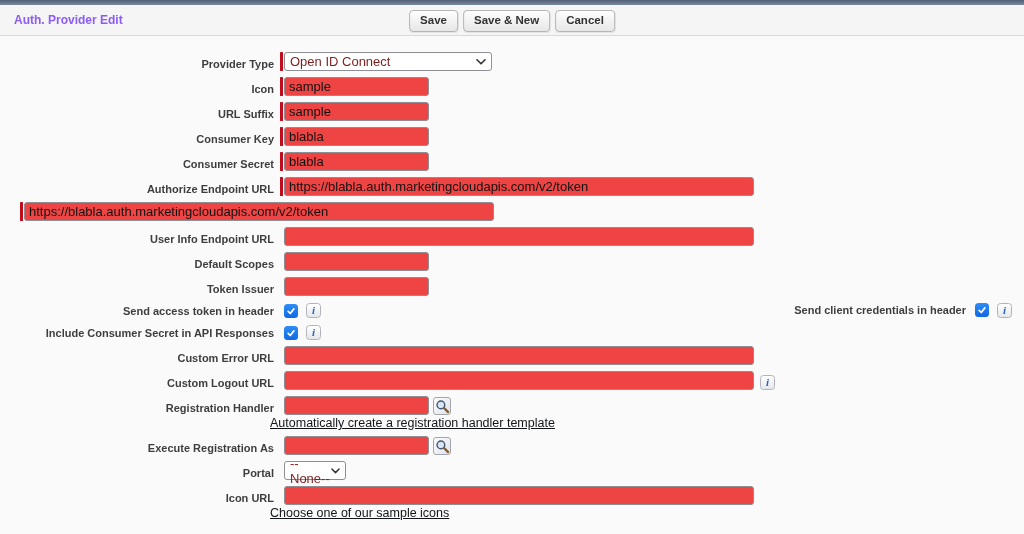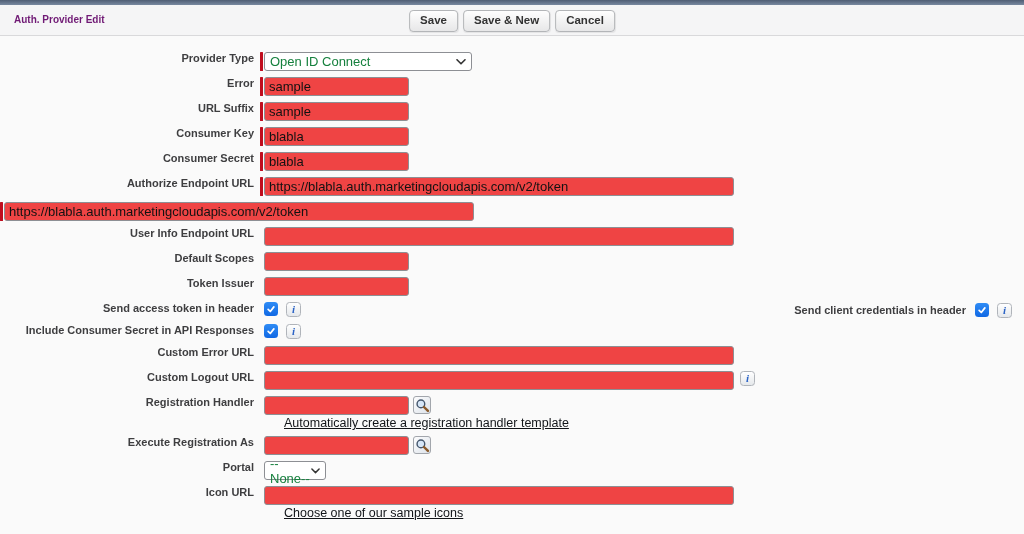--- a/index.html
+++ b/index.html
@@ -5,42 +5,42 @@
   * { margin:0; padding:0; box-sizing:border-box; }
   html,body { width:1024px; height:534px; }
   body {
     font-family:"Liberation Sans", sans-serif;
     background:#fafafa;
     position:relative;
     overflow:hidden;
   }
   .topbar { height:5px; background:linear-gradient(180deg,#4f5e74 0%,#66768d 55%,#7889a0 100%); }
   .header { height:31px; background:#f5f5f6; border-bottom:1px solid #d9d9db; position:relative; }
-  .title { position:absolute; left:14px; top:0; line-height:30px; font-size:10px; font-weight:bold; color:#701a75; }
+  .title { position:absolute; left:14px; top:0; line-height:30px; font-size:12px; font-weight:bold; color:#8b5cf6; }
   .btns { position:absolute; left:50%; transform:translateX(-50%); top:5px; display:flex; gap:5px; }
   .btn {
     font-family:inherit; font-size:11.5px; font-weight:bold; color:#333;
     background:linear-gradient(180deg,#fefefe,#e7e7e8); border:1px solid #b3b5b8;
     border-radius:4px; padding:3px 10px 4px; box-shadow:0 1px 1px rgba(0,0,0,0.07); cursor:pointer;
     line-height:13px;
   }
   .form { padding-top:16px; }
-  .row { display:flex; align-items:flex-start; margin-bottom:6px; position:relative; }
+  .row { display:flex; align-items:flex-end; margin-bottom:6px; position:relative;padding-left:20px; }
   .lbl { width:260px; padding-right:6px; text-align:right; font-size:11px; font-weight:bold; color:#3e3e40; flex:none; line-height:13px; }
   .req { width:3px; height:19px; background:#c00d1e; flex:none; margin-right:1px; border-radius:0.5px; }
   .req.off { background:transparent; }
   .txt {
     height:19px; border:1px solid #8d8f94; border-radius:3px; background:#ef4444;
     font-family:inherit; font-size:13px; color:#121212; padding:0 4px; outline:none;
   }
   .w-sm { width:145px; }
   .w-lg { width:470px; }
   .selectbox {
     height:19px; border:1px solid #8d8f94; border-radius:3px; background:#fff;
-    display:flex; align-items:center; font-size:13px; color:#15803d; padding:0 5px; cursor:default;
+    display:flex; align-items:center; font-size:13px; color:#7f1d1d; padding:0 5px; cursor:default;
   }
   .sel-provider { width:208px; }
   .sel-portal  { width:62px; }
   .chev { margin-left:auto; flex:none; display:flex; }
   .checkrow { height:16px; }
   .cb {
     width:14px; height:14px; border-radius:3.5px; flex:none;
     background:linear-gradient(180deg,#2f8cf5,#1068e4);
     display:flex; align-items:center; justify-content:center; cursor:pointer;
   }
@@ -53,21 +53,21 @@
     color:#2b63c6; font-size:11px; line-height:11px; cursor:pointer;
   }
   .rgroup { position:absolute; right:12px; top:0; height:16px; display:flex; align-items:center; }
   .rlbl { font-size:11px; font-weight:bold; color:#3e3e40; margin-right:9px; line-height:13px; }
   .lookup {
     width:18px; height:18px; margin-left:4px; flex:none;
     border:1px solid #a2a6ac; border-radius:3px;
     background:linear-gradient(135deg,#fdfdfe,#dde3ea);
     display:flex; align-items:center; justify-content:center; cursor:pointer;
   }
-  .linkrow { padding-left:270px; line-height:14px; margin-bottom:6px;margin-left:14px; }
+  .linkrow { padding-left:270px; line-height:14px; margin-bottom:6px; }
   .lnk { font-size:12.5px; color:#121519; text-decoration:underline; cursor:pointer; }
   .mb0 { margin-bottom:0; }
   .gap-top { margin-top:4px; }
 </style>
 </head>
 <body>
 
 <div class="topbar"></div>
 
 <div class="header">
@@ -88,21 +88,21 @@
       <span>Open ID Connect</span>
       <span class="chev">
         <svg width="10" height="6" viewBox="0 0 10 6">
             <path d="M1 0.8 L5 4.8 L9 0.8" stroke="#333" stroke-width="1.6" fill="none" stroke-linecap="round" stroke-linejoin="round"></path>
           </svg>
       </span>
     </div>
   </div>
 
   <div class="row">
-    <div class="lbl">Error</div>
+    <div class="lbl">Icon</div>
     <div class="req"></div>
     <input class="txt w-sm" value="sample" style="">
   </div>
 
   <div class="row">
     <div class="lbl">URL Suffix</div>
     <div class="req"></div>
     <input class="txt w-sm" value="sample" style="">
   </div>
 

